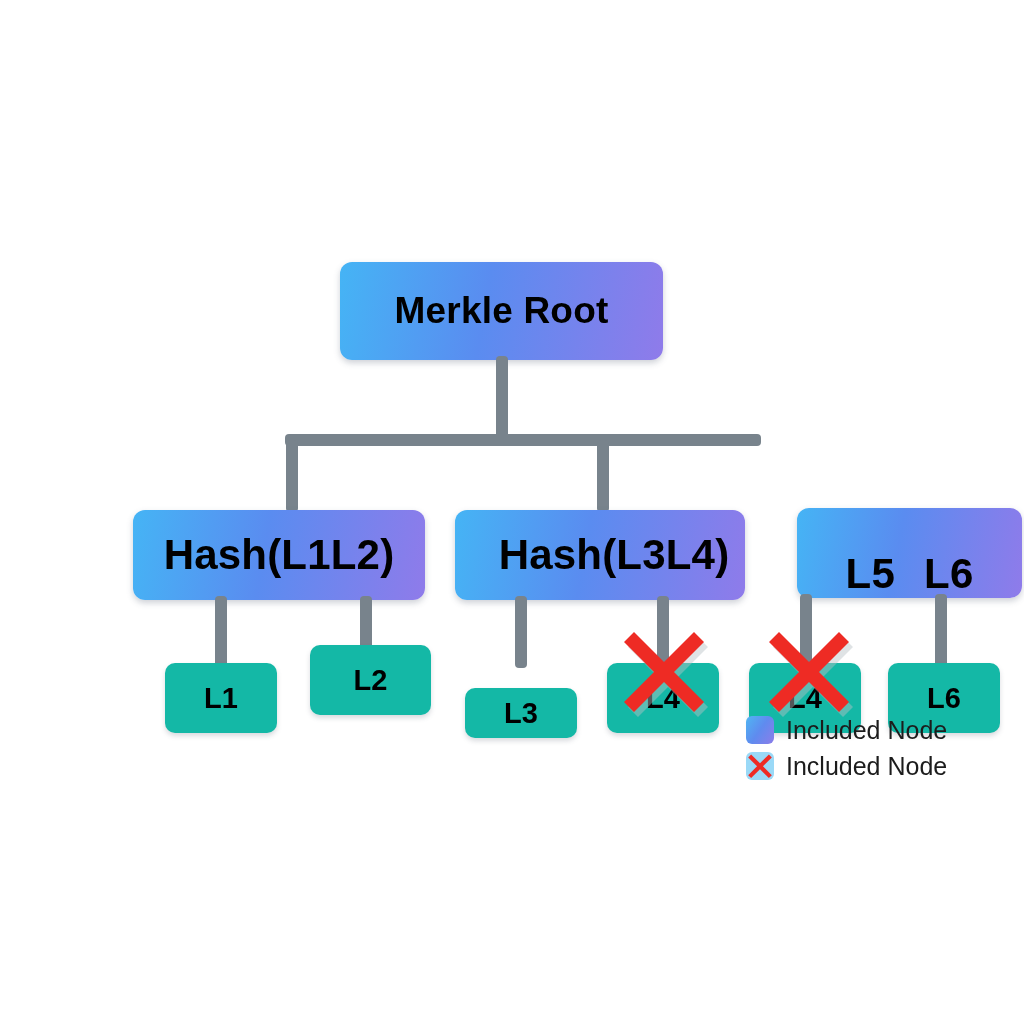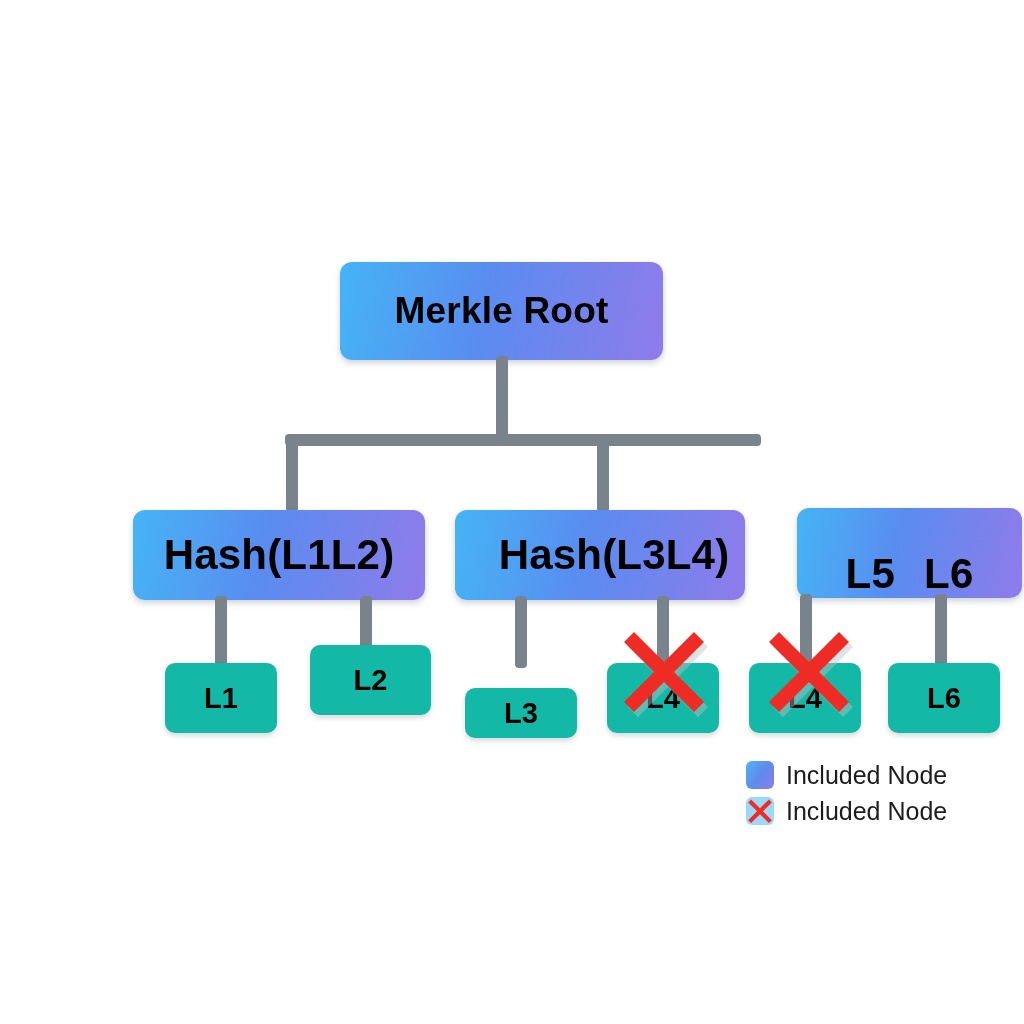--- a/index.html
+++ b/index.html
@@ -178,21 +178,21 @@
 
   <div class="xmark" style="left:765px; top:628px;">
     <svg width="88" height="86" viewBox="0 0 88 86">
       <g transform="translate(4,4)">
         <path d="M10 0 L40 30 L70 0 L80 10 L50 40 L80 70 L70 80 L40 50 L10 80 L0 70 L30 40 L0 10 Z" fill="#b9c0c6" opacity="0.45" transform="translate(4,5)"></path>
         <path d="M10 0 L40 30 L70 0 L80 10 L50 40 L80 70 L70 80 L40 50 L10 80 L0 70 L30 40 L0 10 Z" fill="#ee2b24"></path>
       </g>
     </svg>
   </div>
 
-  <div id="legend" style="left:746px; top:760px;">
+  <div id="legend" style="left:746px; top:715px;">
 
     <div class="legend-row">
       <div class="swatch included"></div>
       <span class="legend-label">Included Node</span>
     </div>
 
     <div class="legend-row">
       <div class="swatch excluded">
         <svg width="26" height="26" viewBox="0 0 88 86">
           <g transform="translate(4,4)">

